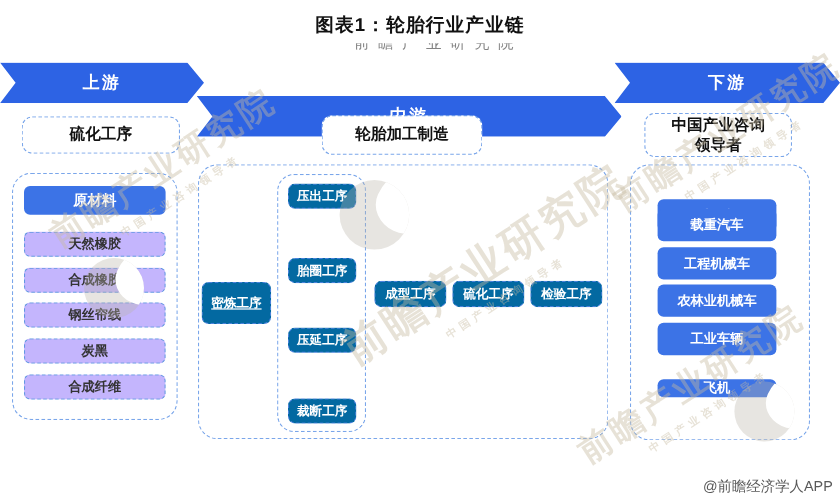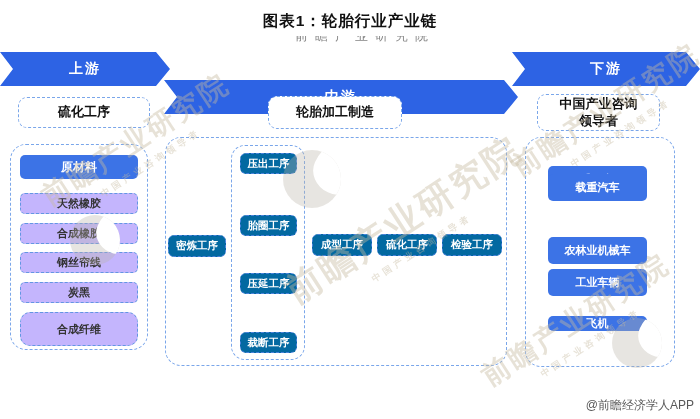--- a/index.html
+++ b/index.html
@@ -85,41 +85,42 @@
     <span>下游</span>
   </div>
 
   <div class="hdr-box" style="left:18px;top:97px;width:132px;height:31px;">硫化工序</div>
   <div class="dash-box" style="left:10px;top:144px;width:138px;height:206px;"></div>
   <div class="solid-box" style="left:20px;top:155px;width:118px;height:24px;font-size:12px;">原材料</div>
   <div class="light-box" style="left:20px;top:193px;width:118px;height:21px;">天然橡胶</div>
   <div class="light-box" style="left:20px;top:223px;width:118px;height:21px;">合成橡胶</div>
   <div class="light-box" style="left:20px;top:252px;width:118px;height:21px;">钢丝帘线</div>
   <div class="light-box" style="left:20px;top:282px;width:118px;height:21px;">炭黑</div>
-  <div class="light-box" style="left:20px;top:312px;width:118px;height:34px;border-radius:10px;">合成纤维</div>
+  <div class="light-box" style="left:20px;top:312px;width:118px;height:21px;">合成纤维</div>
 
   <div class="hdr-box" style="left:268px;top:96px;width:134px;height:33px;">轮胎加工制造</div>
   <div class="dash-box" style="left:165px;top:137px;width:342px;height:229px;"></div>
   <div class="dash-box" style="left:231px;top:145px;width:74px;height:215px;border-radius:14px;"></div>
 
-  <div class="proc-box" style="left:168px;top:235px;width:58px;height:22px;">密炼工序</div>
+  <div class="proc-box" style="left:168px;top:235px;width:58px;height:35px;text-decoration:underline;">密炼工序</div>
 
   <div class="proc-box" style="left:240px;top:153px;width:57px;height:21px;">压出工序</div>
   <div class="proc-box" style="left:240px;top:215px;width:57px;height:21px;">胎圈工序</div>
   <div class="proc-box" style="left:240px;top:273px;width:57px;height:21px;">压延工序</div>
   <div class="proc-box" style="left:240px;top:332px;width:57px;height:21px;">裁断工序</div>
 
   <div class="proc-box" style="left:312px;top:234px;width:60px;height:22px;">成型工序</div>
   <div class="proc-box" style="left:377px;top:234px;width:60px;height:22px;">硫化工序</div>
   <div class="proc-box" style="left:442px;top:234px;width:60px;height:22px;text-align:center;">检验工序</div>
 
   <div class="hdr-box" style="left:537px;top:94px;width:123px;height:37px;padding:0 19px;">中国产业咨询领导者</div>
   <div class="dash-box" style="left:525px;top:137px;width:150px;height:230px;"></div>
   <div class="solid-box" style="left:548px;top:143px;width:99px;height:27px;font-size:11px;margin-top:23px;">乘用车</div>
   <div class="solid-box" style="left:548px;top:174px;width:99px;height:27px;font-size:11px;">载重汽车</div>
+  <div class="solid-box" style="left:548px;top:206px;width:99px;height:27px;font-size:11px;">工程机械车</div>
   <div class="solid-box" style="left:548px;top:237px;width:99px;height:27px;font-size:11px;">农林业机械车</div>
   <div class="solid-box" style="left:548px;top:269px;width:99px;height:27px;font-size:11px;">工业车辆</div>
   <div class="solid-box" style="left:548px;top:316px;width:99px;height:15px;font-size:11px;">飞机</div>
 
   <div class="credit">@前瞻经济学人APP</div>
 
   <div class="wm-logo" style="left:283px;top:150px;width:58px;height:58px;"></div>
   <div class="wm-logo" style="left:70px;top:215px;width:50px;height:50px;"></div>
   <div class="wm-logo" style="left:612px;top:318px;width:50px;height:50px;"></div>
 

